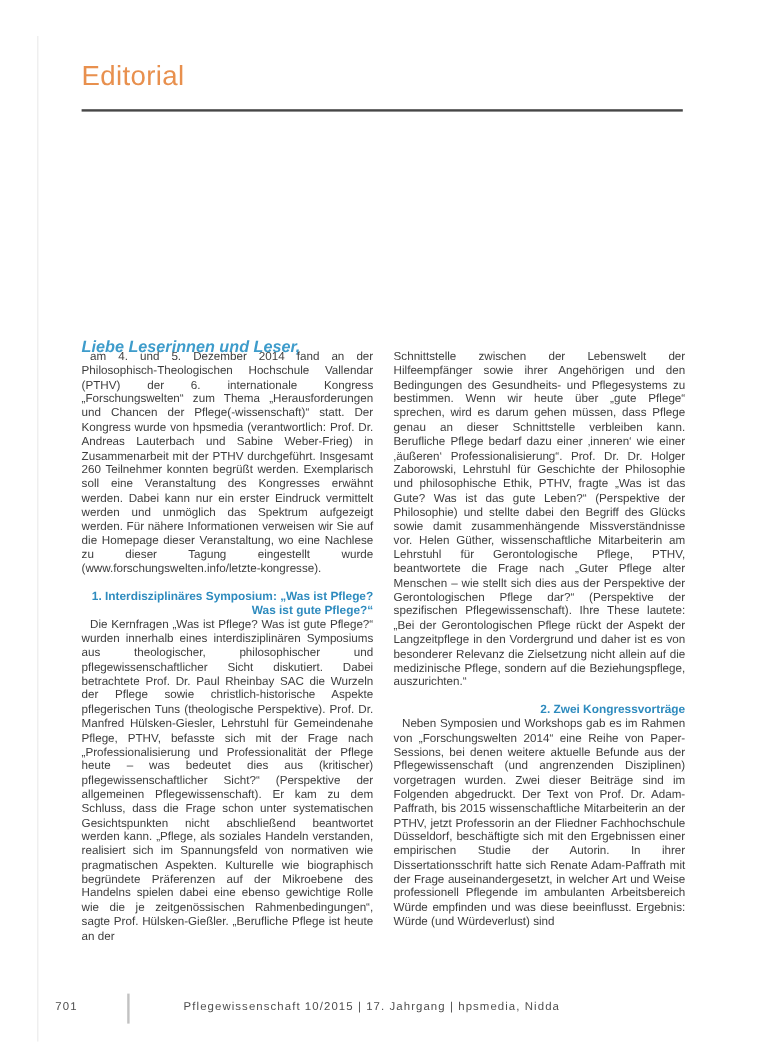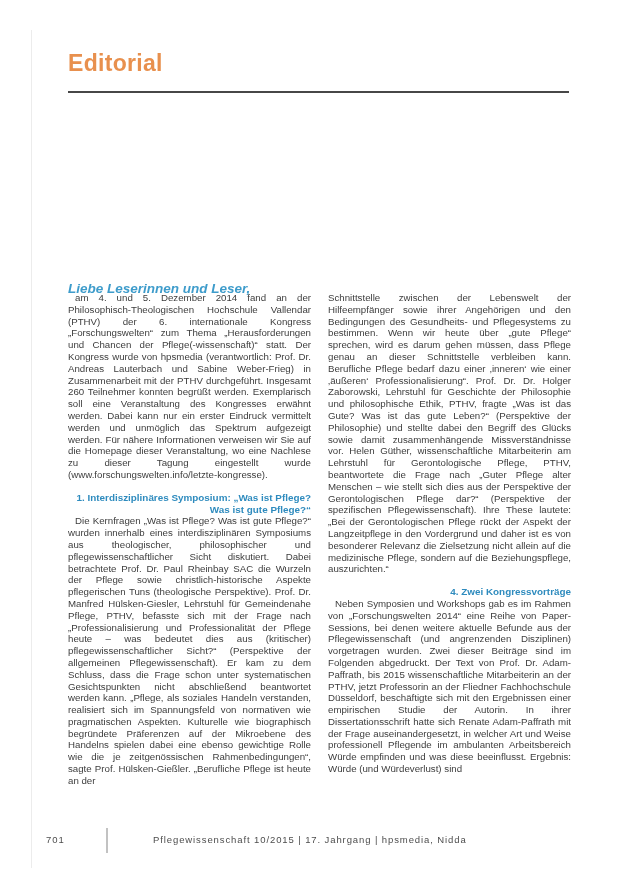--- a/index.html
+++ b/index.html
@@ -10,21 +10,21 @@
     font-family:"Liberation Sans", sans-serif;
     overflow:hidden;
   }
   .page-edge-left {
     position:absolute; left:31px; top:30px; width:1px; height:838px;
     background:#ececec;
   }
   .main-title {
     position:absolute; left:68px; top:50px;
     font-size:23px; letter-spacing:0.3px;
-    color:#E8904E; font-weight:700;
+    color:#E8904E; font-weight:400;
   }
   .title-rule {
     position:absolute; left:68px; top:91px; width:501px; height:1.5px;
     background:#474747;
   }
   .greeting {
     position:absolute; left:68px; top:281px;
     font-family:Liberation Sans, sans-serif;
     font-style:italic; font-weight:600;
     font-size:13.5px; color:#3E9CCB;
@@ -76,21 +76,21 @@
   <div class="greeting">Liebe Leserinnen und Leser,</div>
 
   <div class="columns">
     <div class="col" lang="de">
         <p class="para indent">am 4. und 5. Dezember 2014 fand an der Philosophisch-Theologischen Hochschule Vallendar (PTHV) der 6. internationale Kongress „Forschungswelten“ zum Thema „Herausforderungen und Chancen der Pflege(-wissenschaft)“ statt. Der Kongress wurde von hpsmedia (verantwortlich: Prof. Dr. Andreas Lauterbach und Sabine Weber-Frieg) in Zusammenarbeit mit der PTHV durchgeführt. Insgesamt 260 Teilnehmer konnten begrüßt werden. Exemplarisch soll eine Veranstaltung des Kongresses erwähnt werden. Dabei kann nur ein erster Eindruck vermittelt werden und unmöglich das Spektrum aufgezeigt werden. Für nähere Informationen verweisen wir Sie auf die Homepage dieser Veranstaltung, wo eine Nachlese zu dieser Tagung eingestellt wurde (www.forschungswelten.info/letzte-kongresse).</p>
         <p class="subheading">1. Interdisziplinäres Symposium: „Was ist Pflege? Was ist gute Pflege?“</p>
         <p class="para indent">Die Kernfragen „Was ist Pflege? Was ist gute Pflege?“ wurden innerhalb eines interdisziplinären Symposiums aus theologischer, philosophischer und pflegewissenschaftlicher Sicht diskutiert. Dabei betrachtete Prof. Dr. Paul Rheinbay SAC die Wurzeln der Pflege sowie christlich-historische Aspekte pflegerischen Tuns (theologische Perspektive). Prof. Dr. Manfred Hülsken-Giesler, Lehrstuhl für Gemeindenahe Pflege, PTHV, befasste sich mit der Frage nach „Professionalisierung und Professionalität der Pflege heute – was bedeutet dies aus (kritischer) pflegewissenschaftlicher Sicht?“ (Perspektive der allgemeinen Pflegewissenschaft). Er kam zu dem Schluss, dass die Frage schon unter systematischen Gesichtspunkten nicht abschließend beantwortet werden kann. „Pflege, als soziales Handeln verstanden, realisiert sich im Spannungsfeld von normativen wie pragmatischen Aspekten. Kulturelle wie biographisch begründete Präferenzen auf der Mikroebene des Handelns spielen dabei eine ebenso gewichtige Rolle wie die je zeitgenössischen Rahmenbedingungen“, sagte Prof. Hülsken-Gießler. „Berufliche Pflege ist heute an der</p>
       </div>
     <div class="col" lang="de">
         <p class="para">Schnittstelle zwischen der Lebenswelt der Hilfeempfänger sowie ihrer Angehörigen und den Bedingungen des Gesundheits- und Pflegesystems zu bestimmen. Wenn wir heute über „gute Pflege“ sprechen, wird es darum gehen müssen, dass Pflege genau an dieser Schnittstelle verbleiben kann. Berufliche Pflege bedarf dazu einer ‚inneren‘ wie einer ‚äußeren‘ Professionalisierung“. Prof. Dr. Dr. Holger Zaborowski, Lehrstuhl für Geschichte der Philosophie und philosophische Ethik, PTHV, fragte „Was ist das Gute? Was ist das gute Leben?“ (Perspektive der Philosophie) und stellte dabei den Begriff des Glücks sowie damit zusammenhängende Missverständnisse vor. Helen Güther, wissenschaftliche Mitarbeiterin am Lehrstuhl für Gerontologische Pflege, PTHV, beantwortete die Frage nach „Guter Pflege alter Menschen – wie stellt sich dies aus der Perspektive der Gerontologischen Pflege dar?“ (Perspektive der spezifischen Pflegewissenschaft). Ihre These lautete: „Bei der Gerontologischen Pflege rückt der Aspekt der Langzeitpflege in den Vordergrund und daher ist es von besonderer Relevanz die Zielsetzung nicht allein auf die medizinische Pflege, sondern auf die Beziehungspflege, auszurichten.“</p>
-        <p class="subheading">4. Zwei Kongressvorträge</p>
+        <p class="subheading">2. Zwei Kongressvorträge</p>
         <p class="para indent">Neben Symposien und Workshops gab es im Rahmen von „Forschungswelten 2014“ eine Reihe von Paper-Sessions, bei denen weitere aktuelle Befunde aus der Pflegewissenschaft (und angrenzenden Disziplinen) vorgetragen wurden. Zwei dieser Beiträge sind im Folgenden abgedruckt. Der Text von Prof. Dr. Adam-Paffrath, bis 2015 wissenschaftliche Mitarbeiterin an der PTHV, jetzt Professorin an der Fliedner Fachhochschule Düsseldorf, beschäftigte sich mit den Ergebnissen einer empirischen Studie der Autorin. In ihrer Dissertationsschrift hatte sich Renate Adam-Paffrath mit der Frage auseinandergesetzt, in welcher Art und Weise professionell Pflegende im ambulanten Arbeitsbereich Würde empfinden und was diese beeinflusst. Ergebnis: Würde (und Würdeverlust) sind</p>
       </div>
   </div>
 
   <div class="footer-page-number">701</div>
 
   <div class="footer-divider"></div>
 
   <div class="footer-journal-line">Pflegewissenschaft 10/2015 | 17. Jahrgang | hpsmedia, Nidda</div>
 

